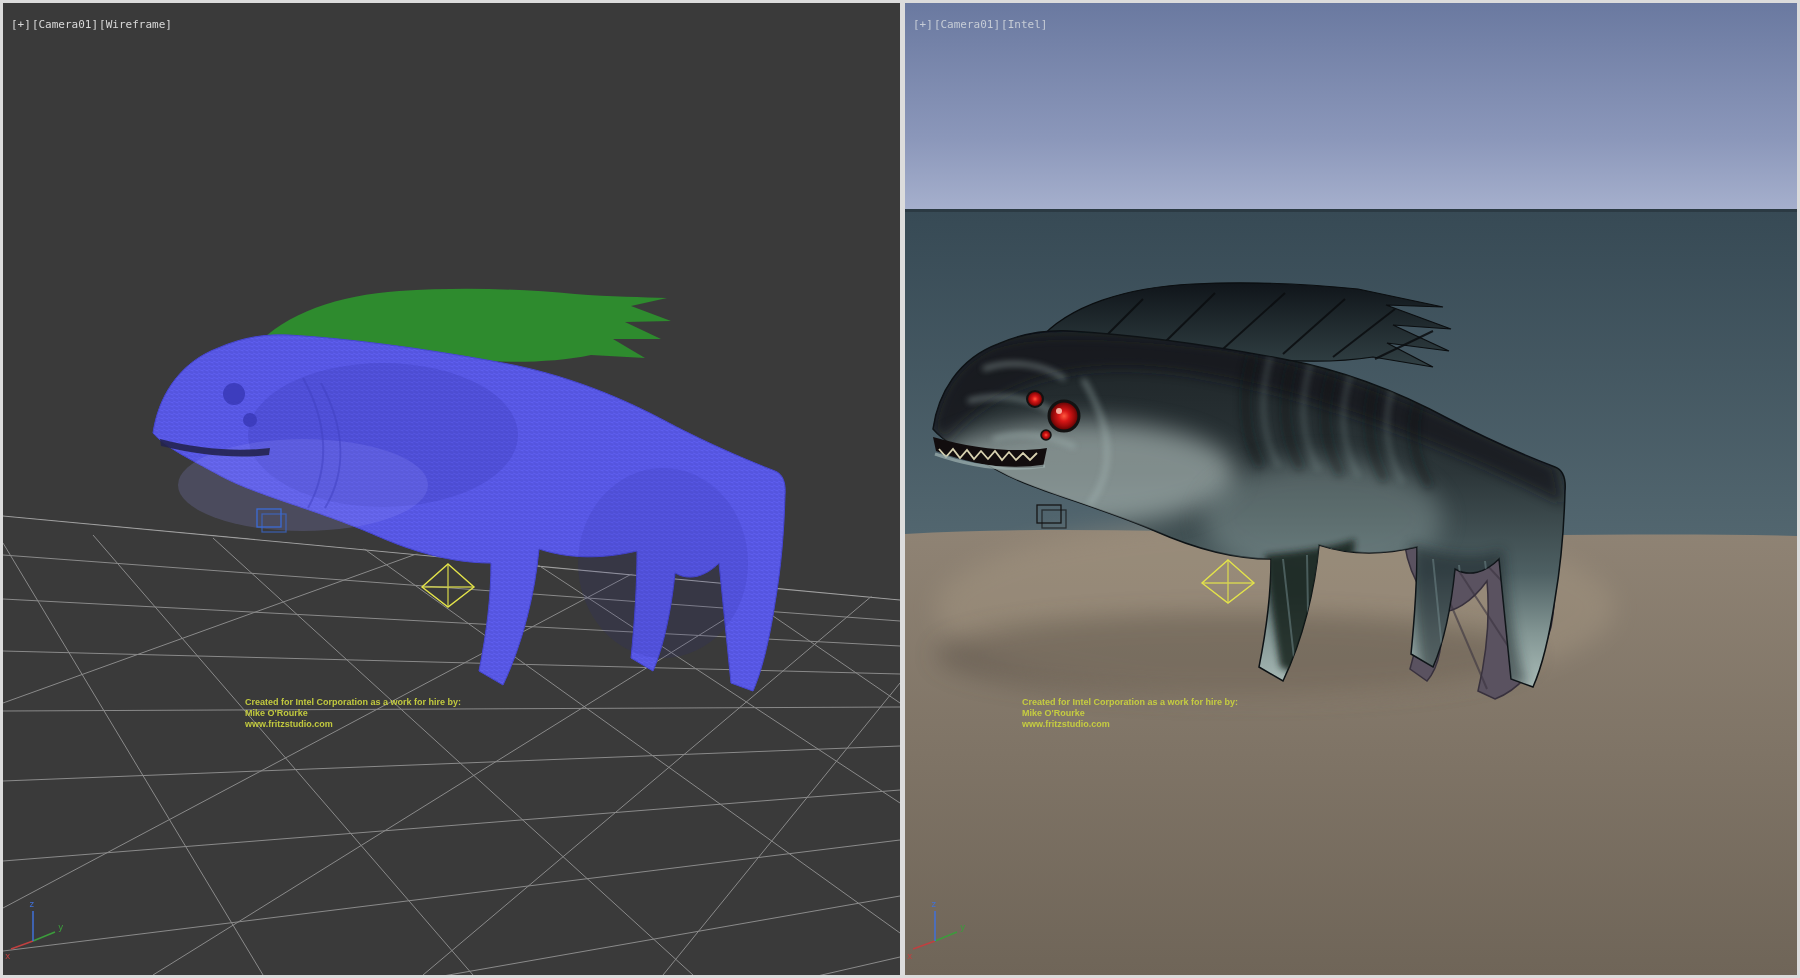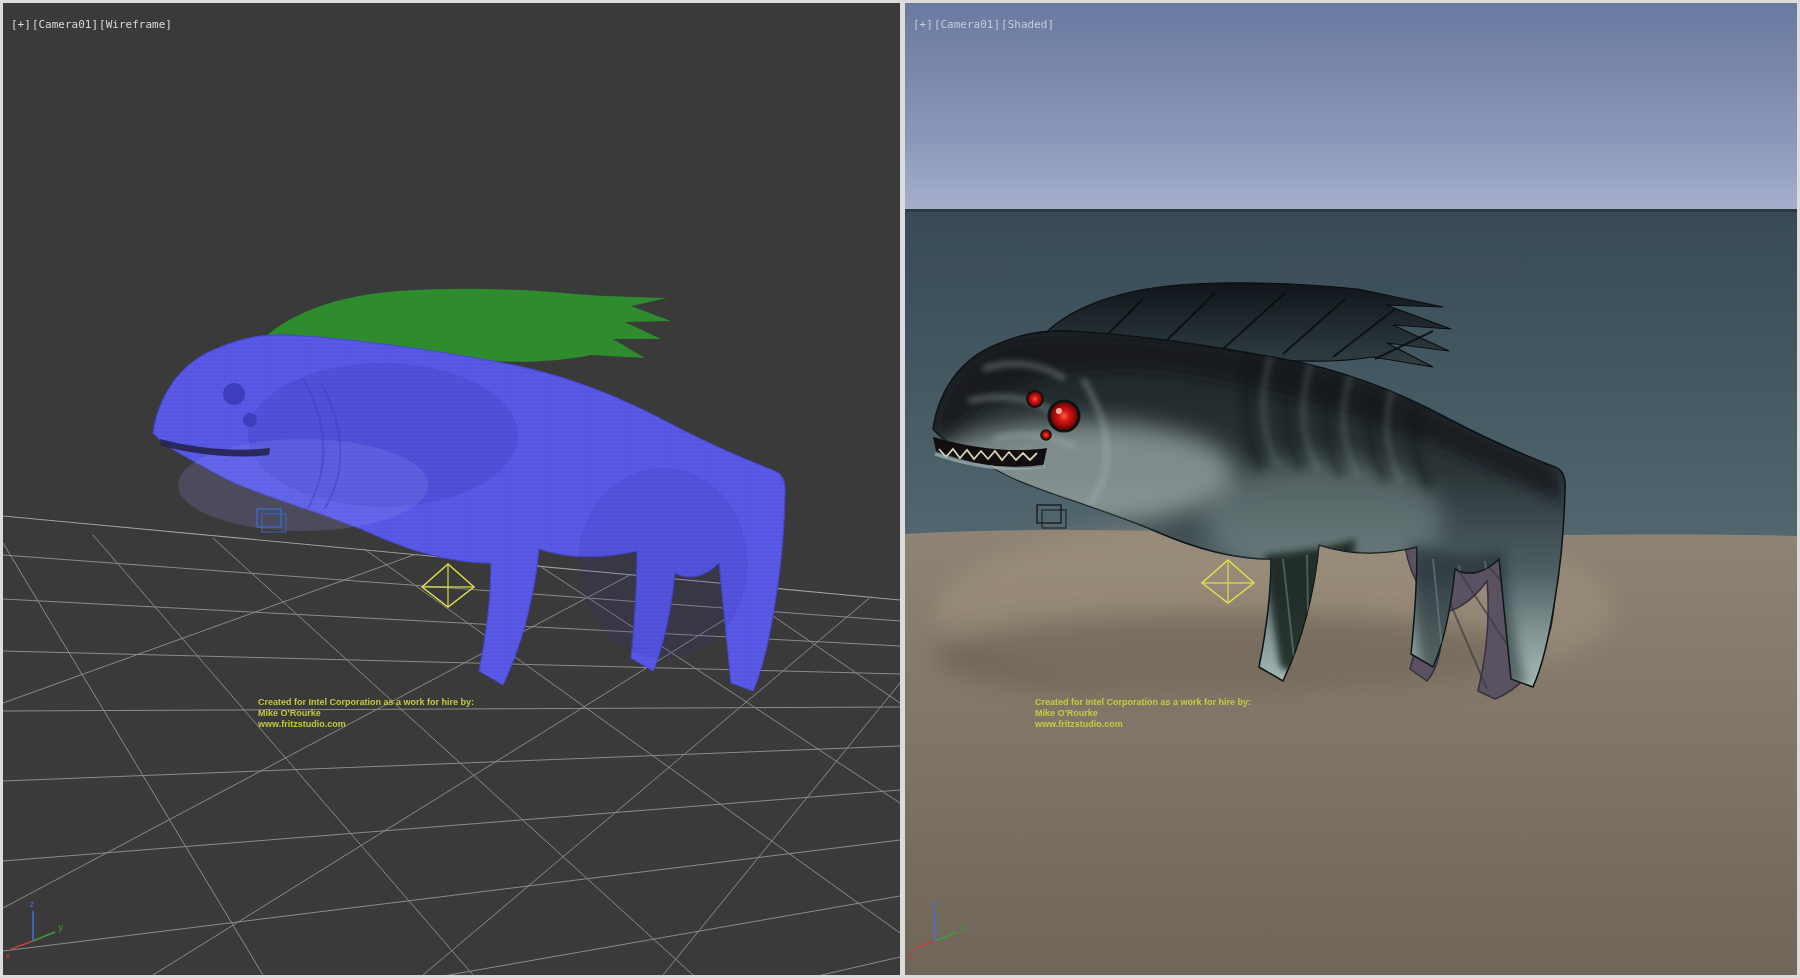--- a/index.html
+++ b/index.html
@@ -13,21 +13,21 @@
   svg.scene{position:absolute;left:0;top:0;display:block}
   .vp-label{
     position:absolute;top:5px;left:8px;z-index:3;
     font:11px "DejaVu Sans Mono",monospace;letter-spacing:0;user-select:none;margin-top:10px;
   }
   .vp-left  .vp-label{color:#d9d9d9}
   .vp-right .vp-label{color:#c6ccd6}
   .vp-label .seg{cursor:pointer;margin-right:1px}
   .watermark{
     position:absolute;z-index:3;color:#c9d13f;opacity:.95;
-    font:bold 9px "Liberation Sans",sans-serif;line-height:11px;white-space:nowrap;margin-left:13px;
+    font:bold 9px "Liberation Sans",sans-serif;line-height:11px;white-space:nowrap;
   }
   .wm-left{left:242px;top:694px}
   .wm-right{left:117px;top:694px}
 </style>
 </head>
 <body>
 
 <div class="viewport vp-left">
   <svg class="scene" width="897" height="972" viewBox="0 0 897 972">
     <defs>
@@ -219,21 +219,21 @@
       <line x1="30" y1="938" x2="8" y2="946" stroke="#c04040" stroke-width="1.5"></line>
       <line x1="30" y1="938" x2="52" y2="929" stroke="#3c9c3c" stroke-width="1.5"></line>
       <line x1="30" y1="938" x2="30" y2="908" stroke="#4070d8" stroke-width="1.5"></line>
       <text x="2" y="956" fill="#c04040">x</text>
       <text x="55" y="927" fill="#3c9c3c">y</text>
       <text x="26" y="904" fill="#4070d8">z</text>
     </g>
   </svg>
 
   <div class="vp-label">
-    <span class="seg">[+]</span><span class="seg">[Camera01]</span><span class="seg">[Shaded]</span>
+    <span class="seg">[+]</span><span class="seg">[Camera01]</span><span class="seg">[Intel]</span>
   </div>
 
   <div class="watermark wm-right">
     <div>Created for Intel Corporation as a work for hire by:</div>
     <div>Mike O'Rourke</div>
     <div>www.fritzstudio.com</div>
   </div>
 </div>
 
 </body></html>

